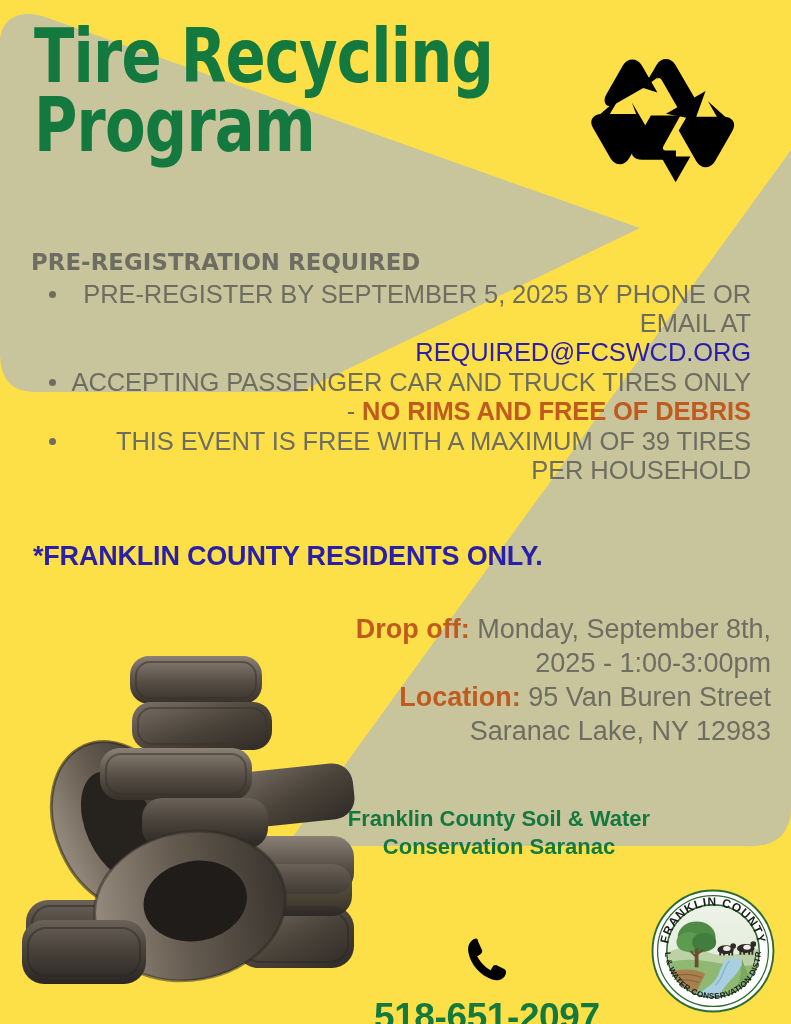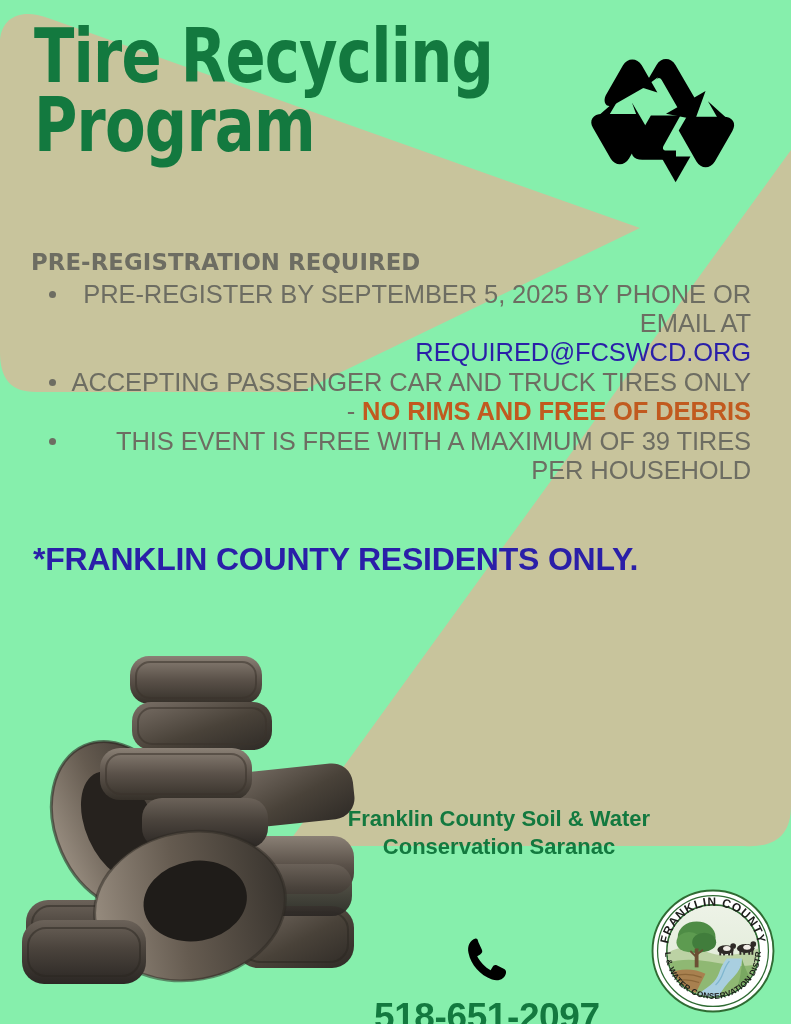--- a/index.html
+++ b/index.html
@@ -7,21 +7,21 @@
     padding: 0;
     background: #ffffff;
   }
   body {
     font-family: "Liberation Sans", sans-serif;
   }
   #flyer {
     position: relative;
     width: 791px;
     height: 1024px;
-    background: #86efac;
+    background: #fde047;
     overflow: hidden;
   }
 
   
   .bg-layer {
     position: absolute;
     inset: 0;
     width: 791px;
     height: 1024px;
     pointer-events: none;
@@ -107,21 +107,21 @@
   }
   .orange {
     color: #c15a1f;
     font-weight: bold;
   }
 
   .residents {
     position: absolute;
     left: 33px;
     top: 541px;
-    font-size: 32px;
+    font-size: 27px;
     font-weight: bold;
     color: #2a1fa8;
     letter-spacing: -0.2px;
     z-index: 6;
   }
 
   
   .details {
     position: absolute;
     right: 20px;
@@ -303,20 +303,26 @@
     <g transform="rotate(-10 182 258)">
       <ellipse cx="182" cy="258" rx="96" ry="74" fill="url(#tg4)"></ellipse>
       <ellipse cx="188" cy="254" rx="52" ry="40" fill="#1f1c19"></ellipse>
       <ellipse cx="182" cy="258" rx="96" ry="74" fill="none" stroke="#2c2722" stroke-width="3" opacity="0.5"></ellipse>
     </g>
 
     <rect x="14" y="272" width="124" height="64" rx="22" fill="url(#tg1)"></rect>
     <rect x="20" y="280" width="112" height="48" rx="18" fill="none" stroke="#2a2520" stroke-width="2" opacity="0.5"></rect>
   </svg>
 
+  <div class="details">
+    <span class="row"><span class="lbl">Drop off:</span> <span>Monday, September 8th,</span></span>
+    <span class="row">2025 - 1:00-3:00pm</span>
+    <span class="row"><span class="lbl">Location:</span> <span>95 Van Buren Street</span></span>
+    <span class="row">Saranac Lake, NY 12983</span>
+  </div>
 
   <div class="org">
     <div>Franklin County Soil &amp; Water</div>
     <div>Conservation Saranac</div>
   </div>
 
   <div class="phone-row">
     <svg width="42" height="46" viewBox="0 0 42 46" aria-hidden="true">
       <path d="M9.5 2.5 C4 4 1 10 2.5 17 C5 29 14 39 26 43.5 C33 46 39 42.5 40 37 C40.4 34.6 39.4 33.4 37.2 32.4 L31.2 29.6 C29 28.6 27.6 29.2 26.4 31.2 L24.6 34.2 C19.4 31.4 13.8 25.6 11.2 20.2 L14.2 18.4 C16.2 17.2 16.8 15.8 15.8 13.6 L13 7.6 C12 5.4 11.9 1.9 9.5 2.5 Z" fill="#000000"></path>
     </svg>

